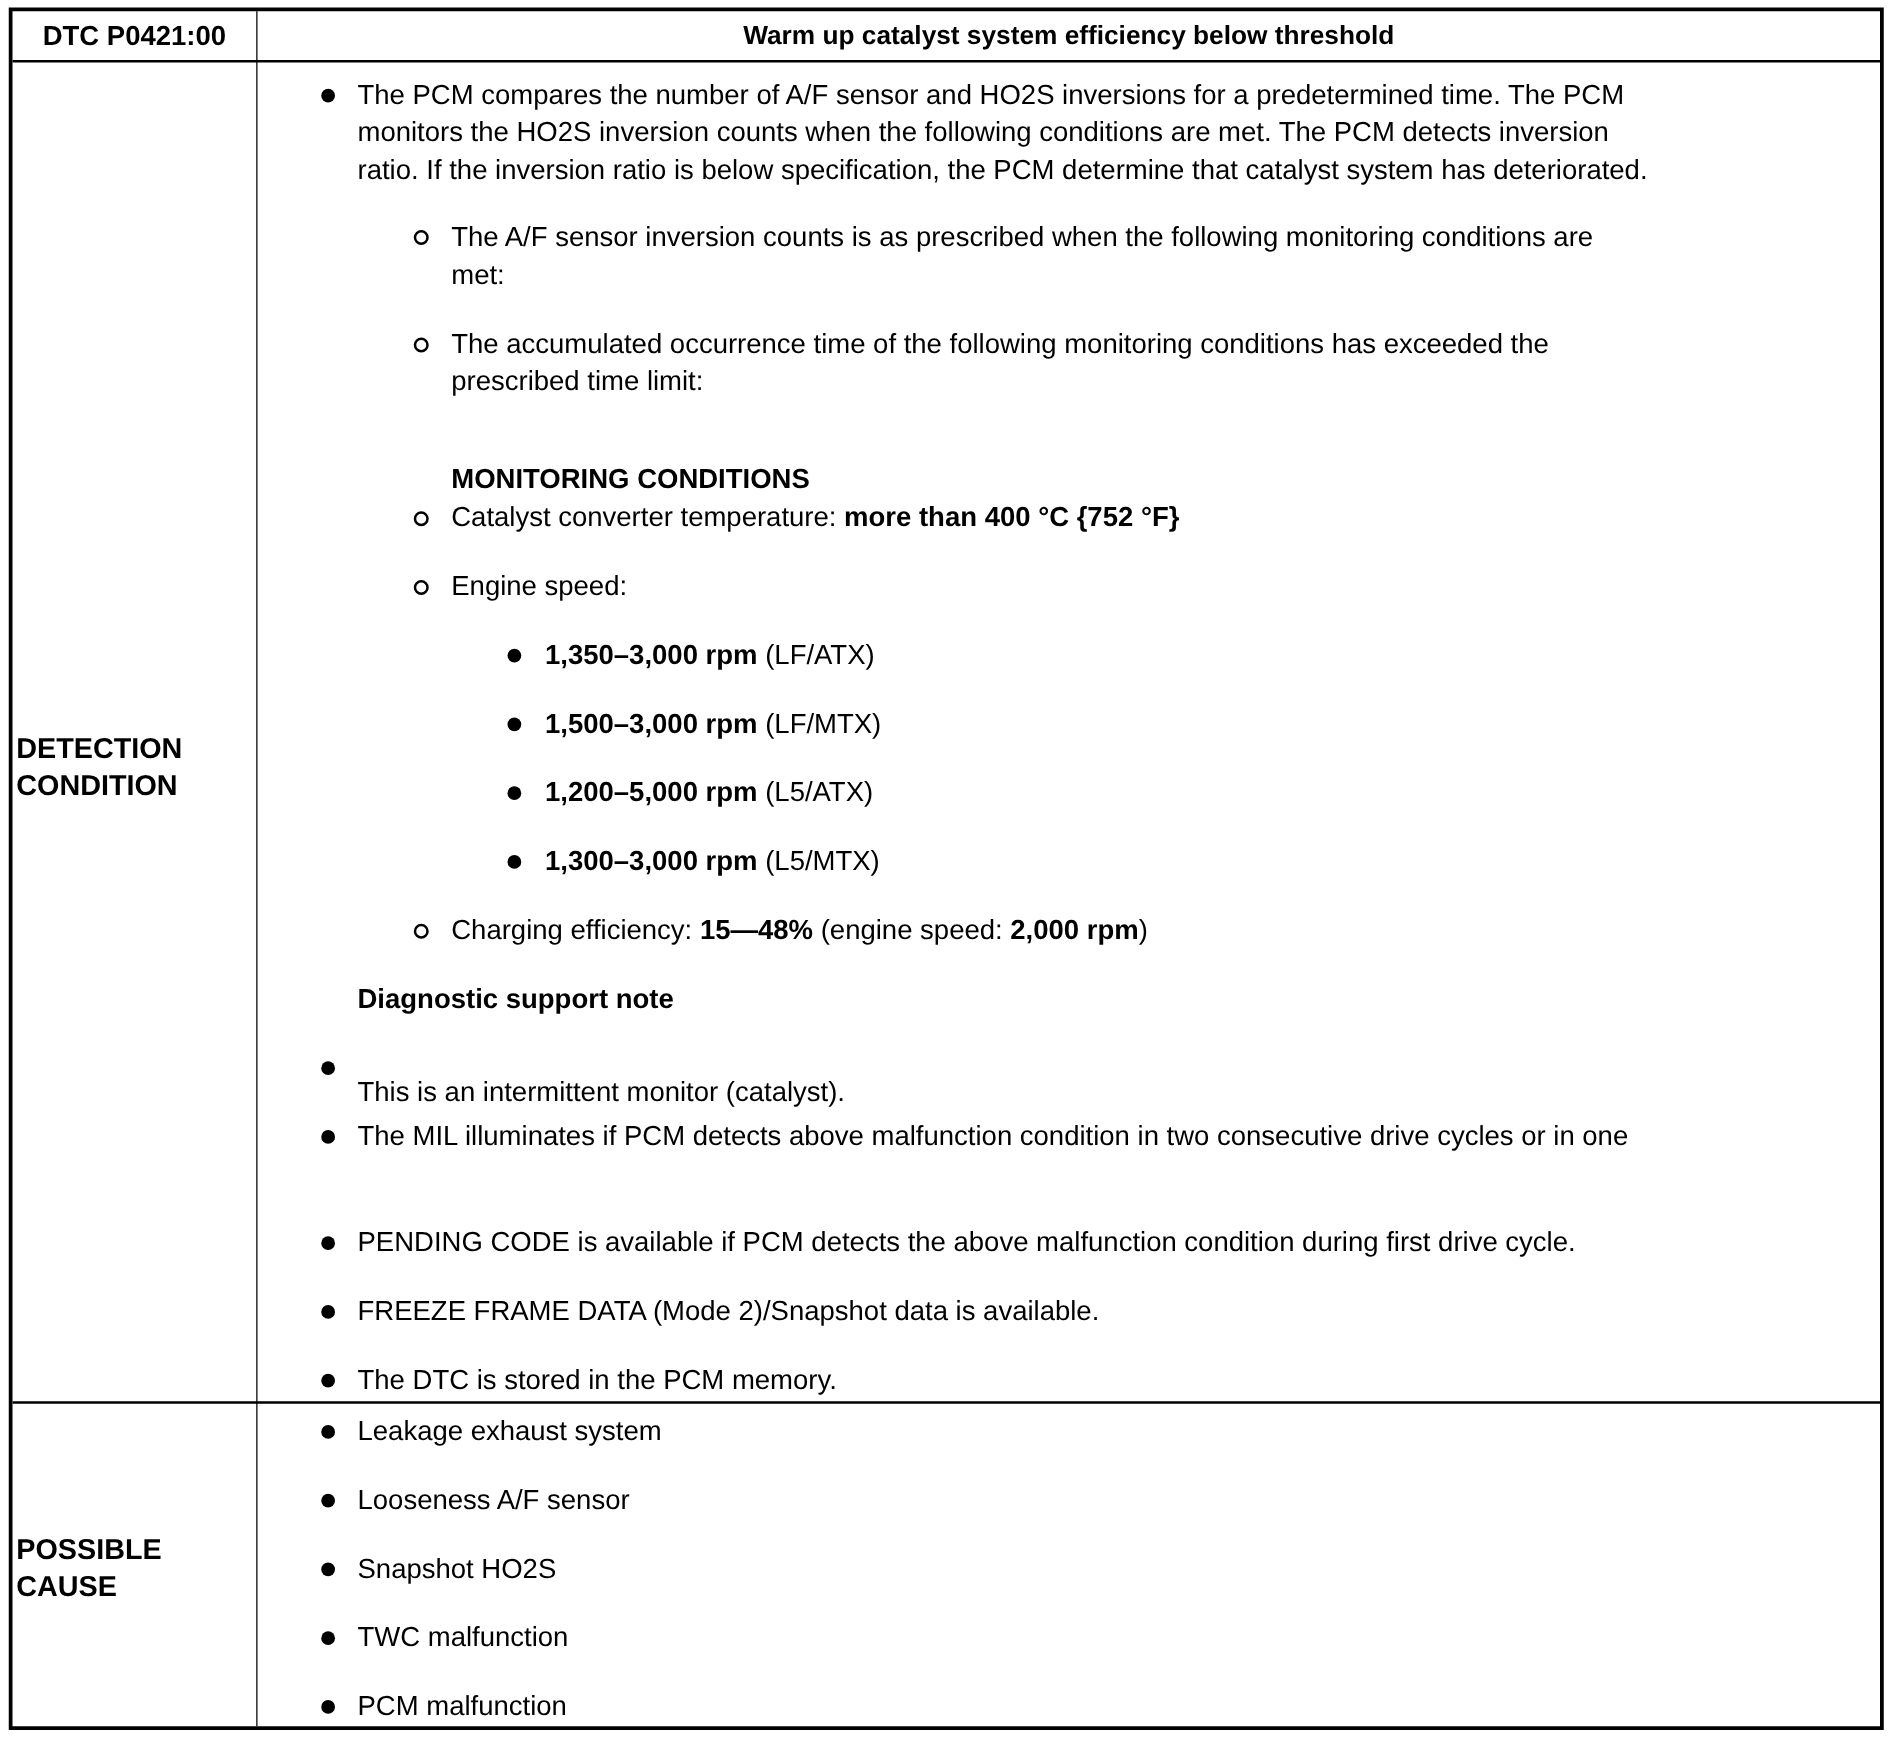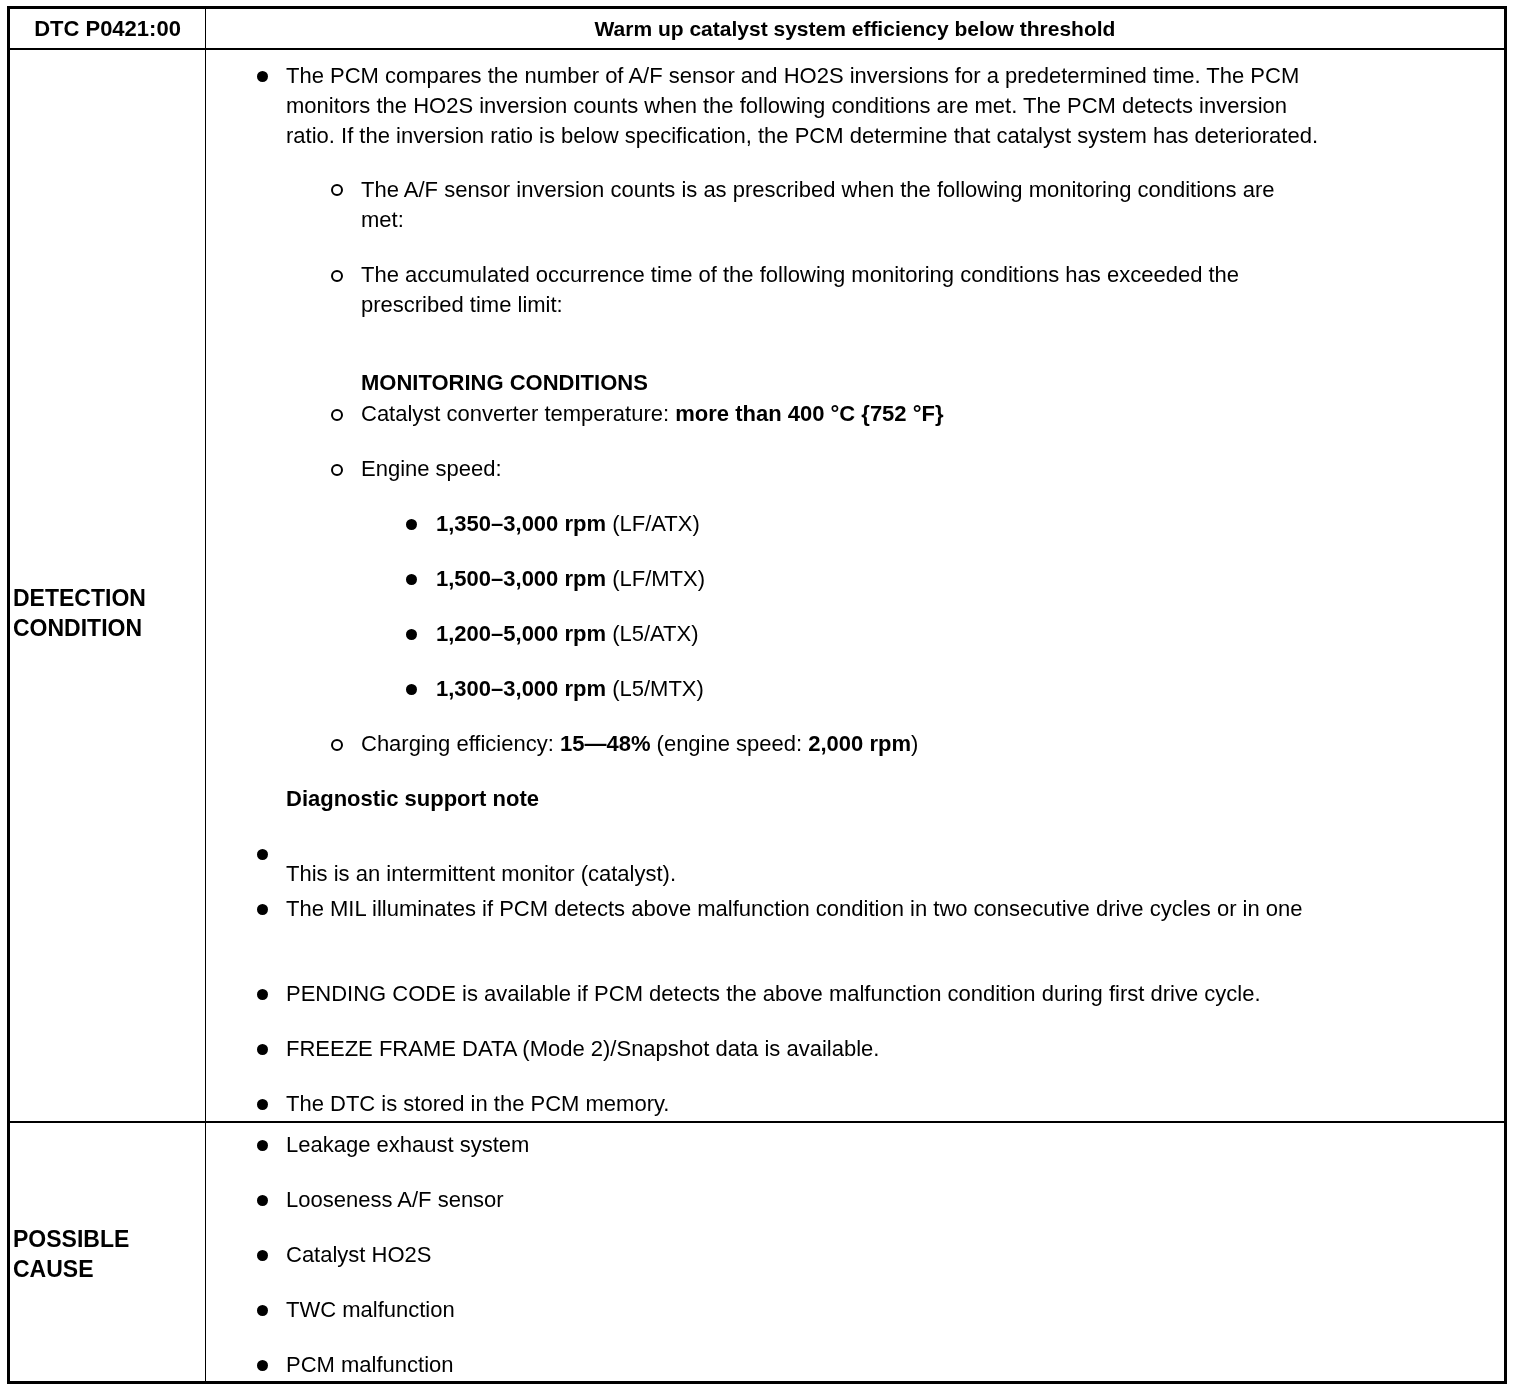--- a/index.html
+++ b/index.html
@@ -90,20 +90,20 @@
     <div>CAUSE</div>
   </div>
 
   <div class="dot" style="left:247px;top:1131px;"></div>
   <div class="t" style="left:276px;top:1121px;">Leakage exhaust system</div>
 
   <div class="dot" style="left:247px;top:1186px;"></div>
   <div class="t" style="left:276px;top:1176px;">Looseness A/F sensor</div>
 
   <div class="dot" style="left:247px;top:1241px;"></div>
-  <div class="t" style="left:276px;top:1231px;">Catalyst HO2S</div>
+  <div class="t" style="left:276px;top:1231px;">Snapshot HO2S</div>
 
   <div class="dot" style="left:247px;top:1296px;"></div>
   <div class="t" style="left:276px;top:1286px;">TWC malfunction</div>
 
   <div class="dot" style="left:247px;top:1351px;"></div>
   <div class="t" style="left:276px;top:1341px;">PCM malfunction</div>
 </div>
 
 </body></html>

